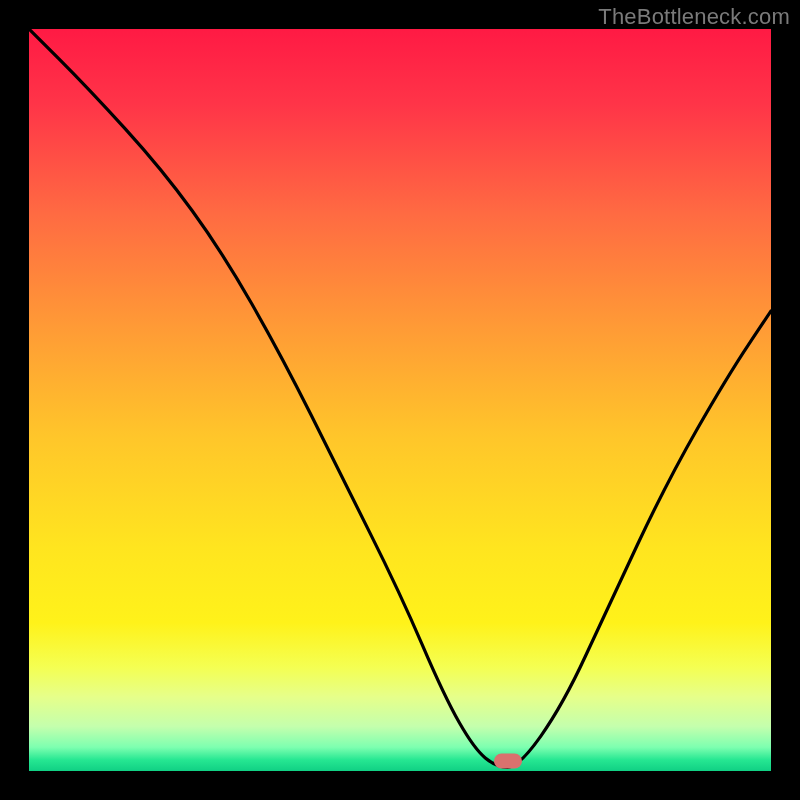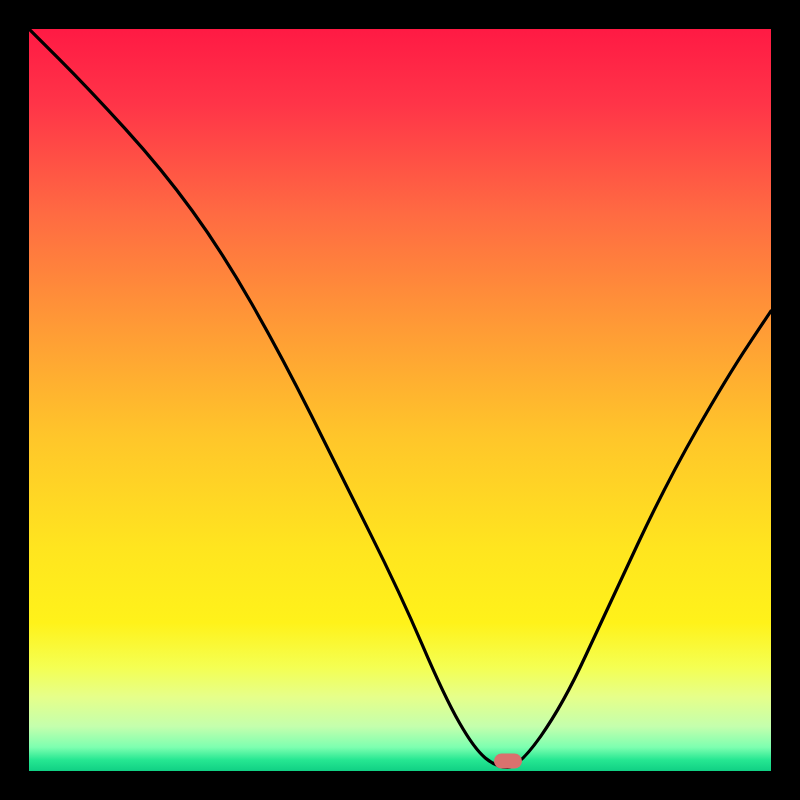--- a/index.html
+++ b/index.html
@@ -55,20 +55,21 @@
     height: 15px;
     border-radius: 8px;
     transform: translate(-50%, -50%);
   }
 </style>
 </head>
 <body>
 
 <div class="frame">
 
+  <div class="watermark">TheBottleneck.com</div>
 
   <div class="plot-area">
 
     <svg class="gradient-fill" viewBox="0 0 742 742" preserveAspectRatio="none">
       <defs>
         <linearGradient id="bg-grad" x1="0" y1="0" x2="0" y2="1">
         <stop offset="0.00%" stop-color="#ff1a44"></stop>
             <stop offset="10.00%" stop-color="#ff3448"></stop>
             <stop offset="25.00%" stop-color="#ff6b42"></stop>
             <stop offset="40.00%" stop-color="#ff9a36"></stop>

